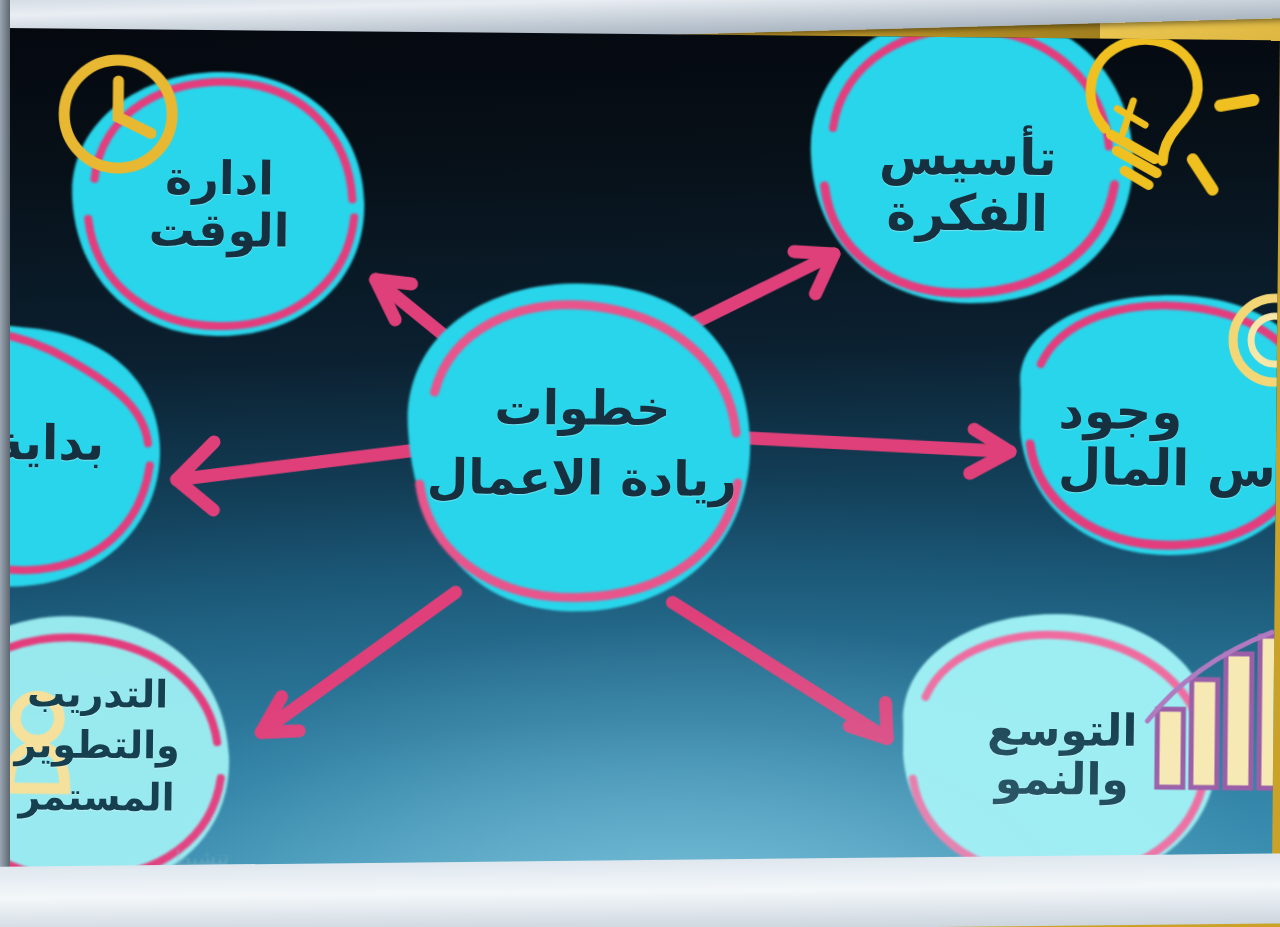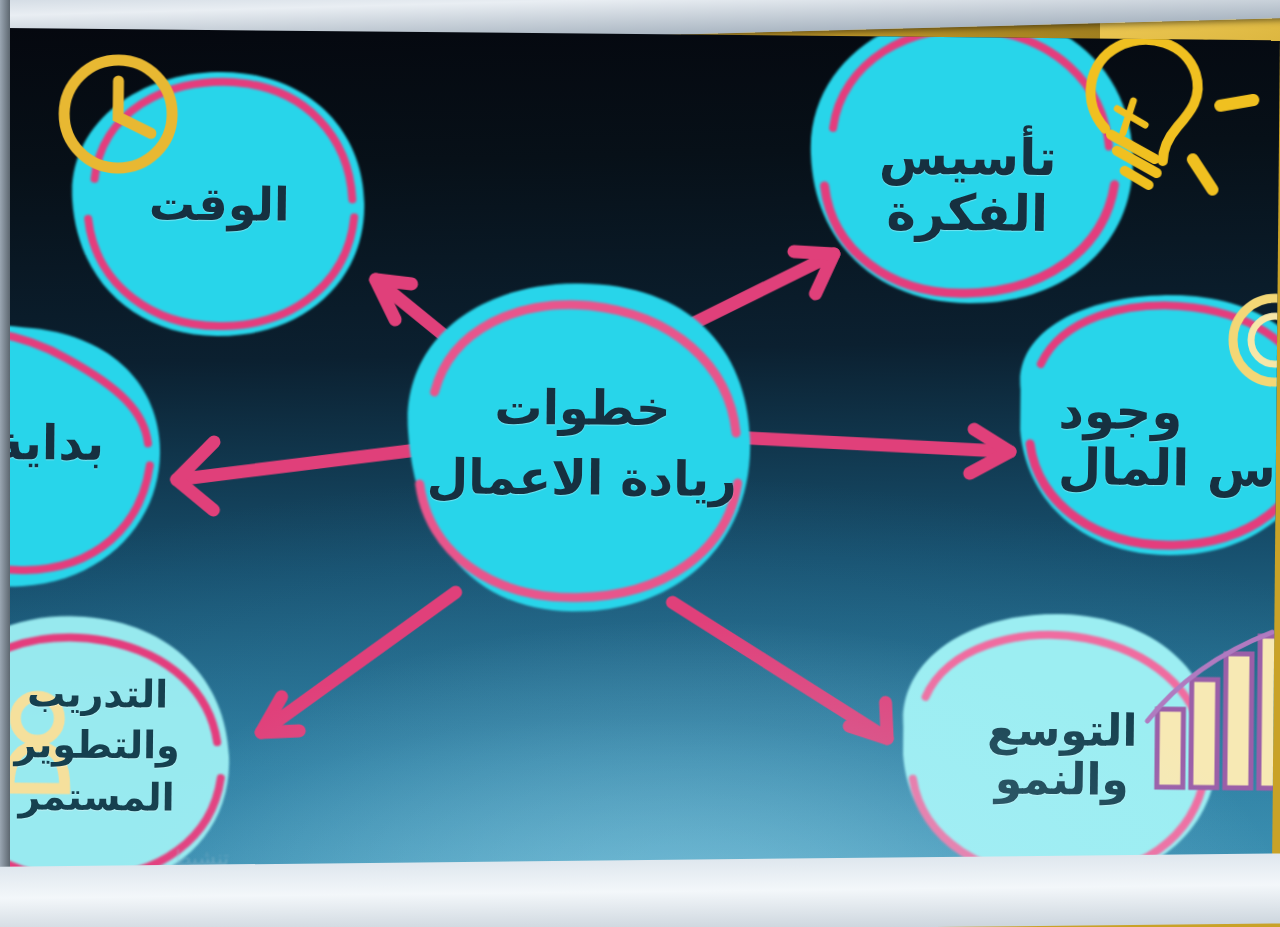--- a/index.html
+++ b/index.html
@@ -189,20 +189,21 @@
           <rect x="1158" y="670" width="26" height="78"></rect>
           <rect x="1192" y="640" width="26" height="108"></rect>
           <rect x="1226" y="614" width="26" height="134"></rect>
           <rect x="1260" y="596" width="26" height="152"></rect>
         </g>
         <path d="M1148,682 C1180,640 1222,612 1272,592" fill="none" stroke="#b07ac0" stroke-width="5" stroke-linecap="round"></path>
       </g>
     </svg>
 
     <div class="node-label dim" style="left:90px;top:100px;width:250px;height:150px;font-size:46px;">
+      <span class="lbl-line">ادارة</span>
       <span class="lbl-line">الوقت</span>
     </div>
 
     <div class="node-label dim" style="left:838px;top:68px;width:250px;height:160px;font-size:50px;">
       <span class="lbl-line">تأسيس</span>
       <span class="lbl-line">الفكرة</span>
     </div>
 
     <div class="node-label dim" style="left:-120px;top:370px;width:260px;height:90px;font-size:48px;">
       <span class="lbl-line">بداية ال</span>

